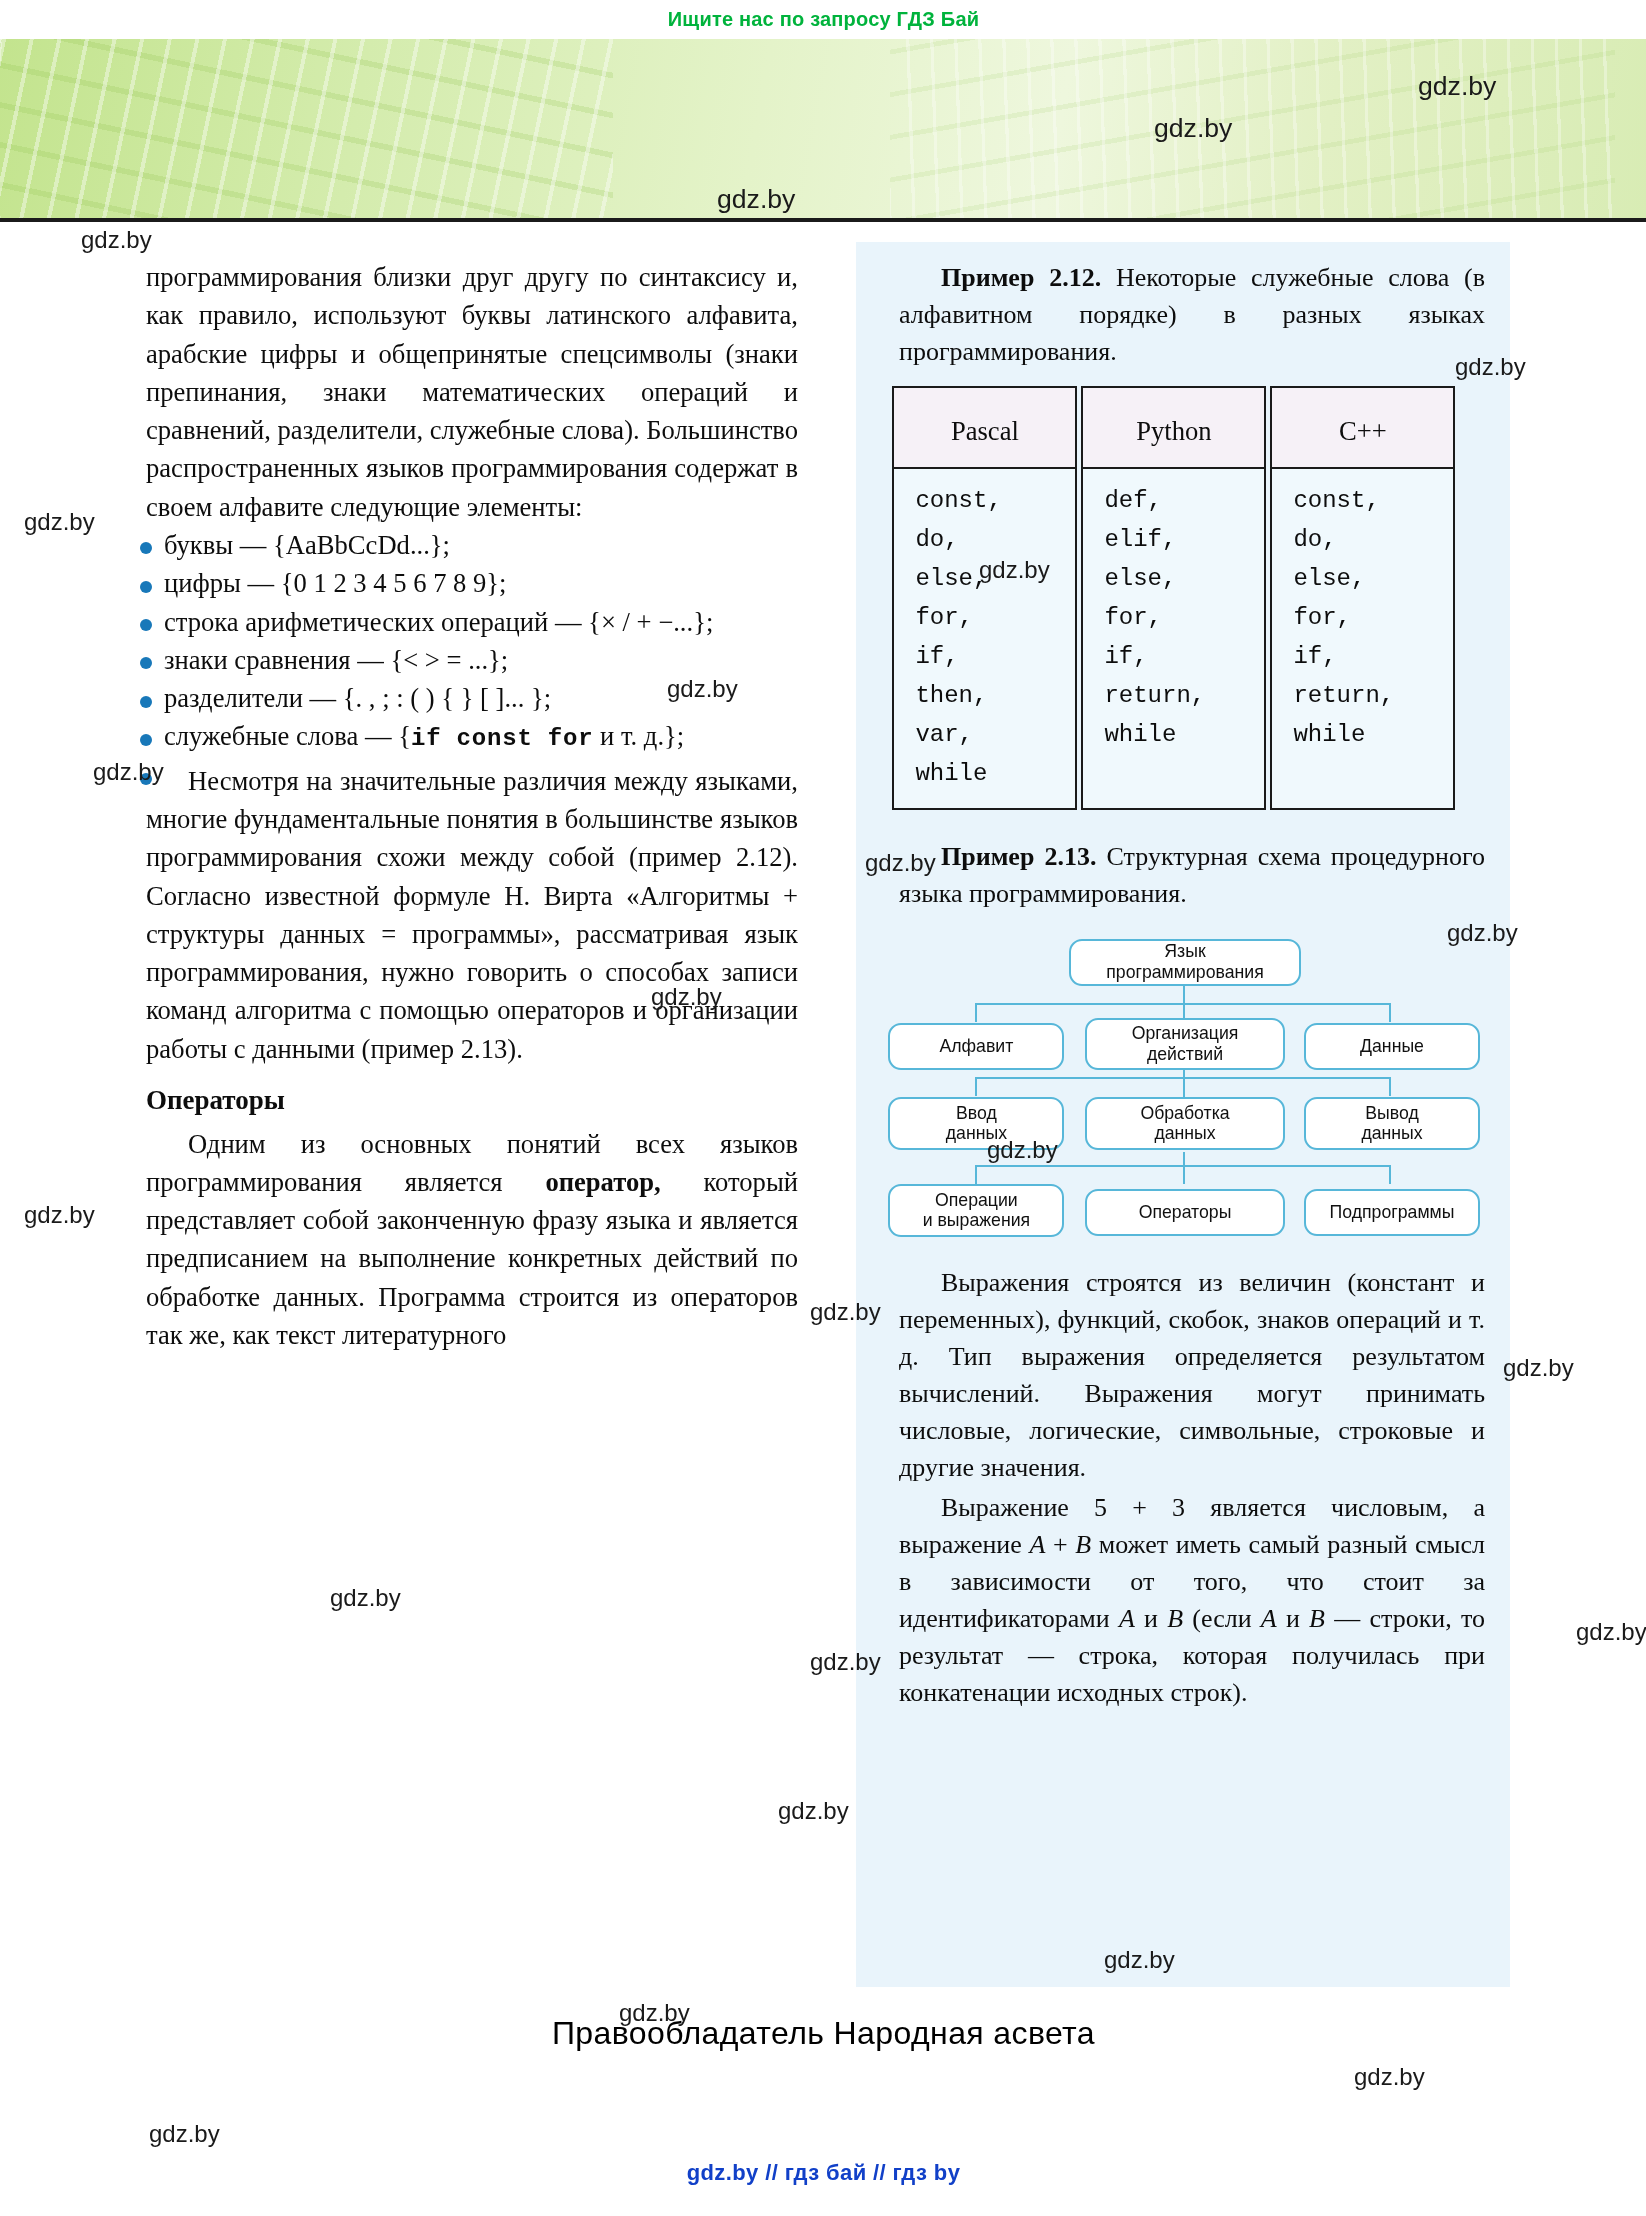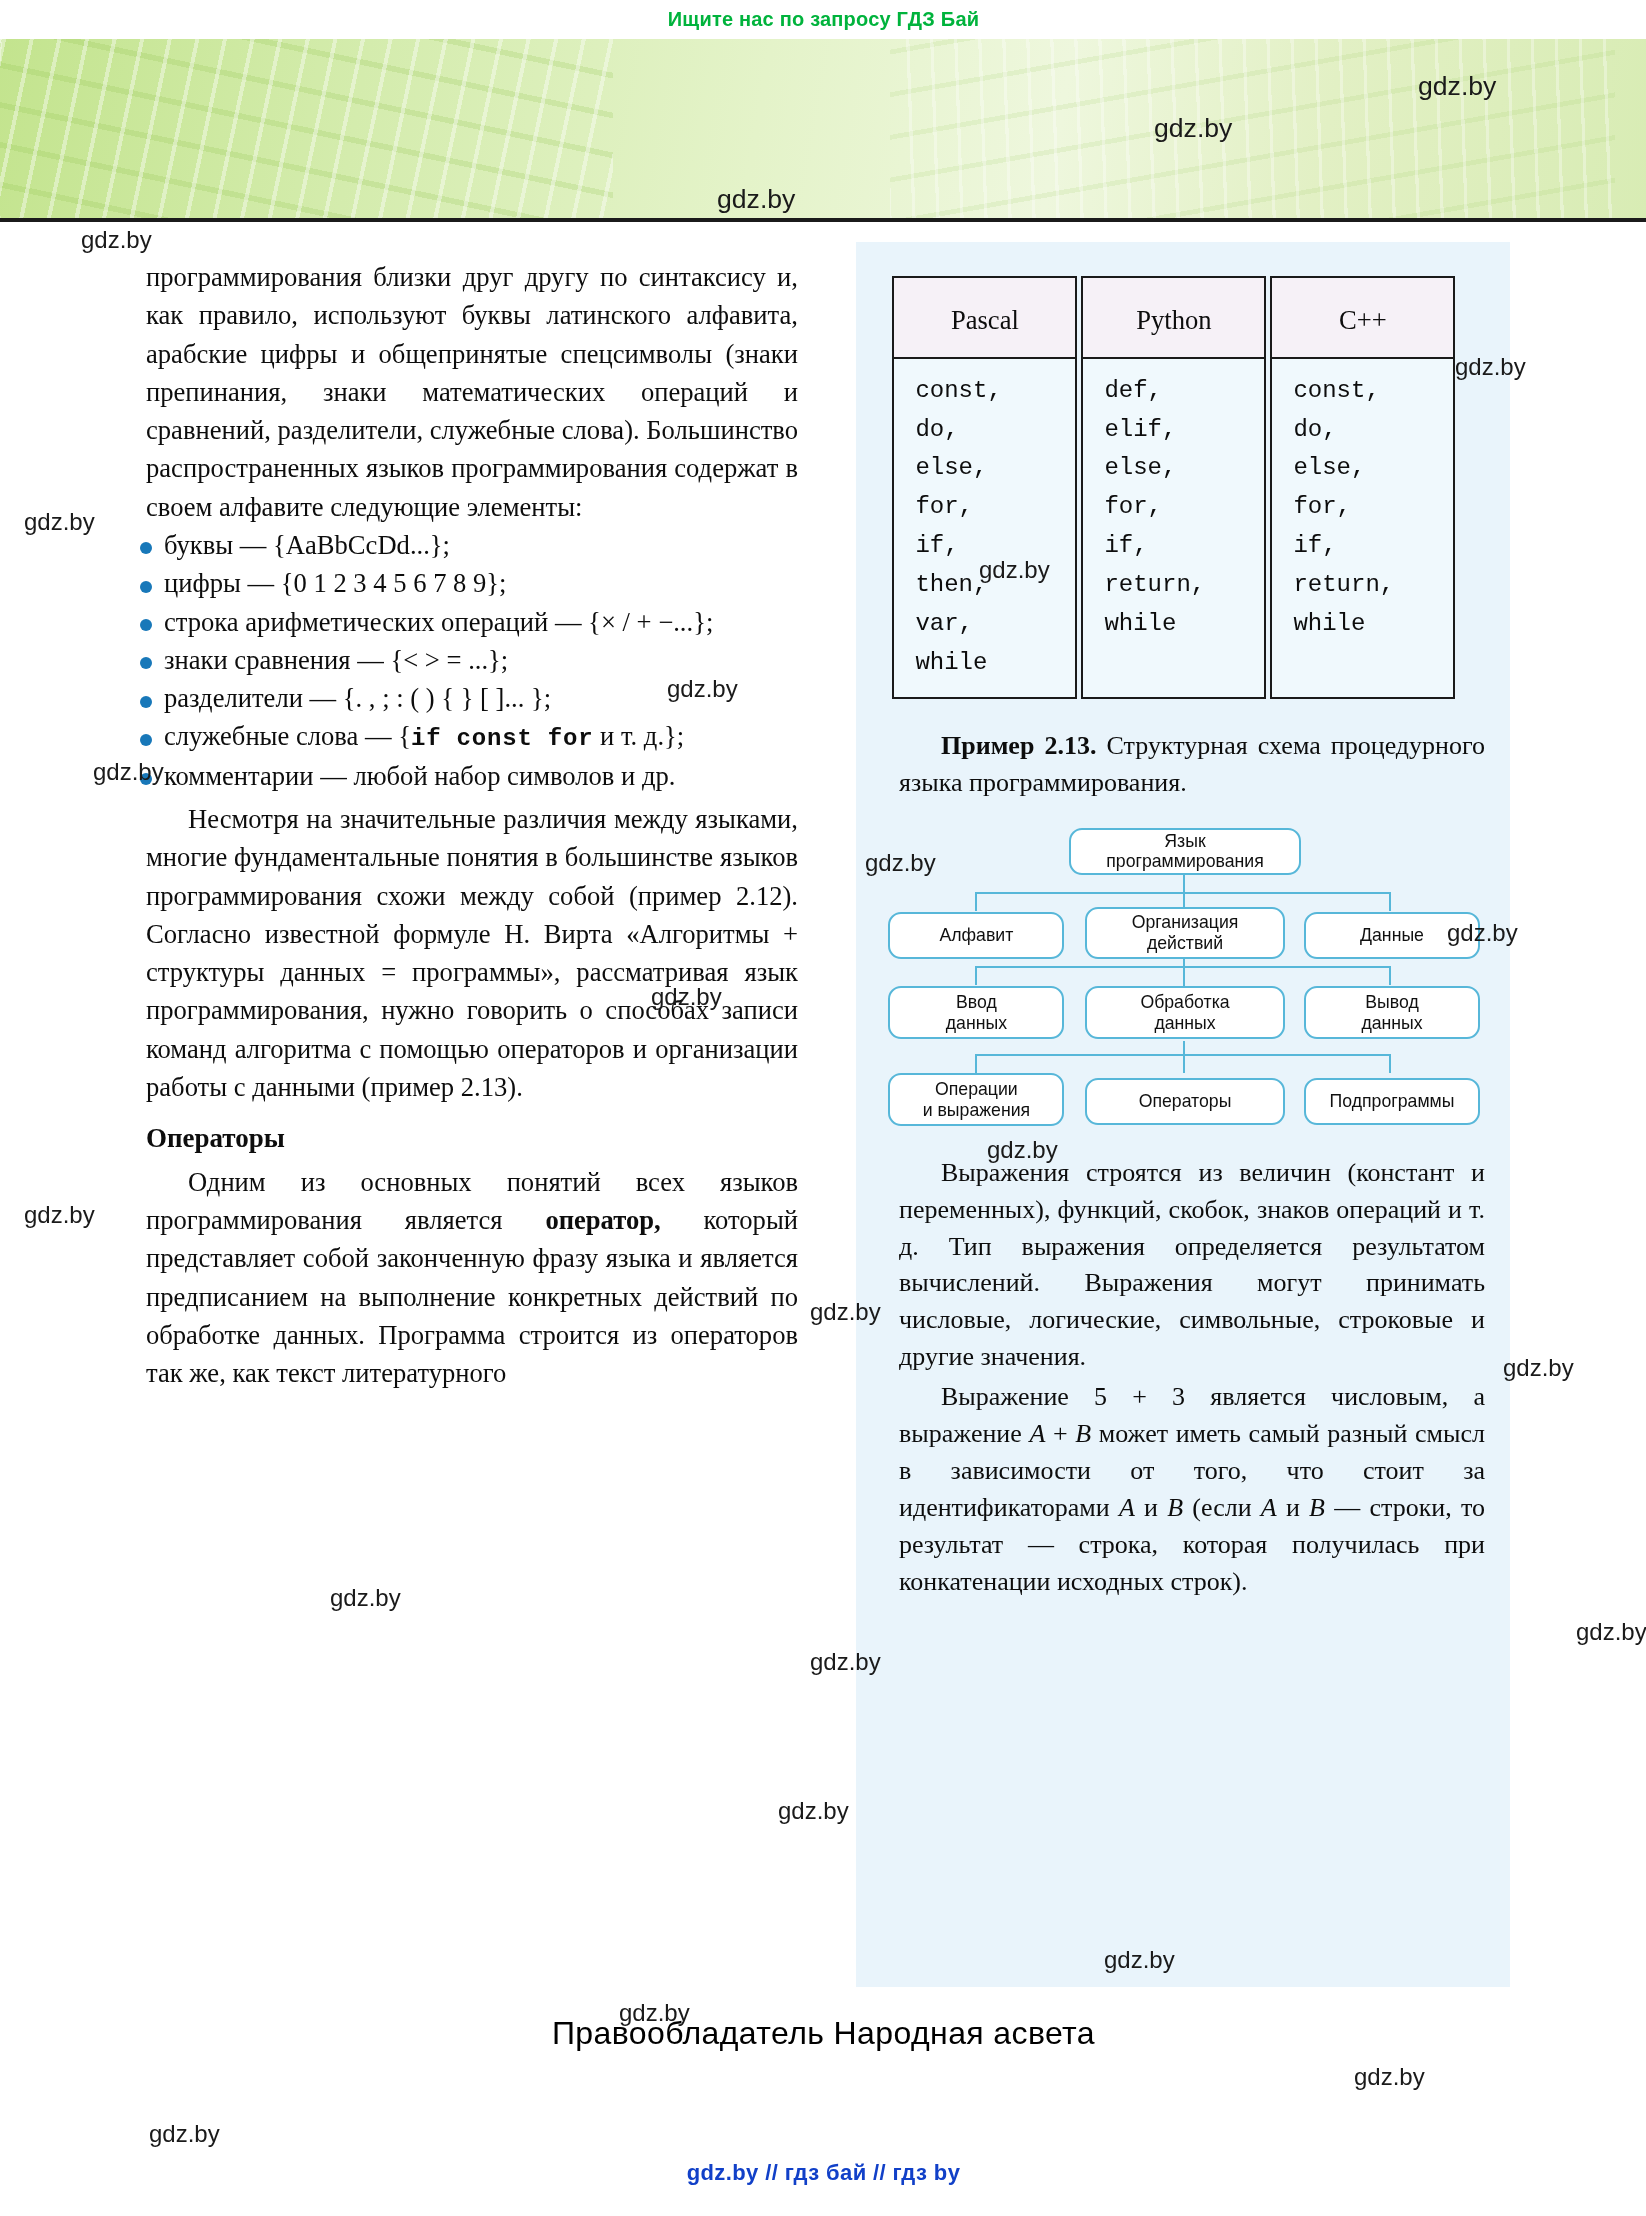--- a/index.html
+++ b/index.html
@@ -182,34 +182,34 @@
       <li>
         <span class="dot"></span>
         <span>разделители — {. , ; : ( ) { } [ ]... };</span>
       </li>
       <li>
         <span class="dot"></span>
         <span>служебные слова — {</span><span class="mono">if  const  for</span><span> и т. д.};</span>
       </li>
       <li>
         <span class="dot"></span>
-        <span>комментарии — любой набор символов и др.</span>
       </li>
     </ul>
 
     <p class="ind" style="margin-top:4.8px">Несмотря на значительные различия между языками, многие фундаментальные понятия в большинстве языков программирования схожи между собой (пример 2.12). Согласно известной формуле Н. Вирта «Алгоритмы + структуры данных = программы», рассматривая язык программирования, нужно говорить о способах записи команд алгоритма с помощью операторов и организации работы с данными (пример 2.13).</p>
 
     <p style="margin-top:13px;font-weight:bold;font-size:27px">Операторы</p>
 
     <p class="ind" style="margin-top:4.8px"><span>Одним из основных понятий всех языков программирования является </span><span class="bold">оператор,</span><span> который представляет собой законченную фразу языка и является предписанием на выполнение конкретных действий по обработке данных. Программа строится из операторов так же, как текст литературного</span></p>
   </div>
 
   <div class="colR">
     <div class="colRinner">
 
+      <p class="ind"><span class="exnum">Пример 2.12.</span><span> Некоторые служебные слова (в алфавитном порядке) в разных языках программирования.</span></p>
 
       <table class="kwtable">
         <thead>
           <tr>
             <th>Pascal</th>
             <th>Python</th>
             <th>C++</th>
           </tr>
         </thead>
         <tbody>

